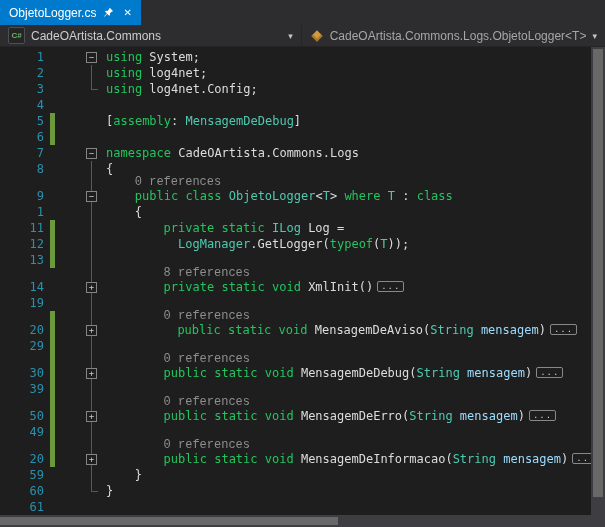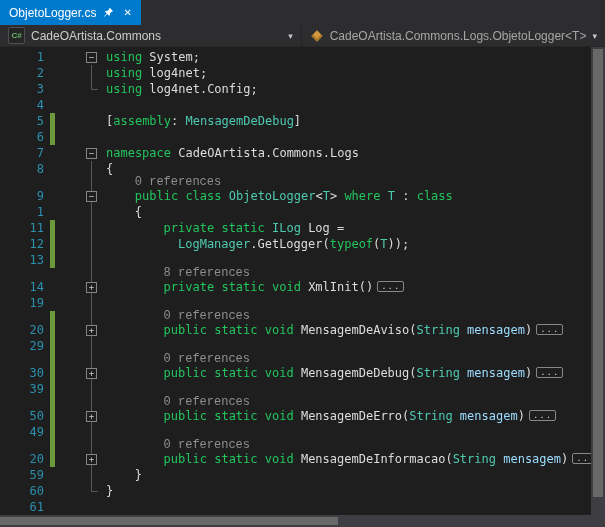--- a/index.html
+++ b/index.html
@@ -283,21 +283,21 @@
         <div class="g-num">20</div>
         <div class="g-chg">
           <div class="bar"></div>
         </div>
         <div class="g-ol">
           <div class="ol-line"></div>
           <div class="ol-glyph">+</div>
         </div>
         <div class="rows">
           <div class="lens" style="padding-left: 61.6px;">0 references</div>
-          <div class="crow" style="padding-left: 61.6px;"><span class="t-kw">public</span><span class="t-pl"> </span><span class="t-kw">static</span><span class="t-pl"> </span><span class="t-kw">void</span><span class="t-pl"> MensagemDeAviso(</span><span class="t-ty">String</span><span class="t-pm"> mensagem</span><span class="t-pl">)</span><span class="fold">...</span></div>
+          <div class="crow" style="padding-left: 61.6px; text-align: center;"><span class="t-kw">public</span><span class="t-pl"> </span><span class="t-kw">static</span><span class="t-pl"> </span><span class="t-kw">void</span><span class="t-pl"> MensagemDeAviso(</span><span class="t-ty">String</span><span class="t-pm"> mensagem</span><span class="t-pl">)</span><span class="fold">...</span></div>
         </div>
       </div>
       <div class="row chg">
         <div class="g-bp"></div>
         <div class="g-num">29</div>
         <div class="g-chg">
           <div class="bar"></div>
         </div>
         <div class="g-ol">
           <div class="ol-line"></div>

